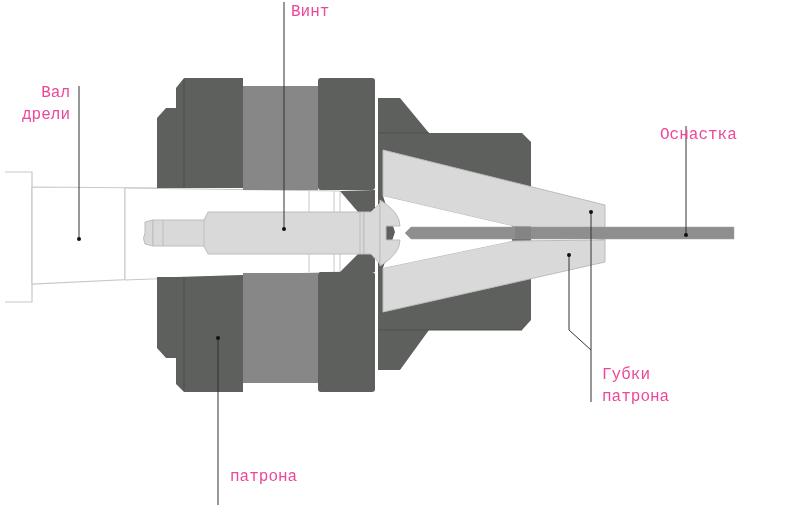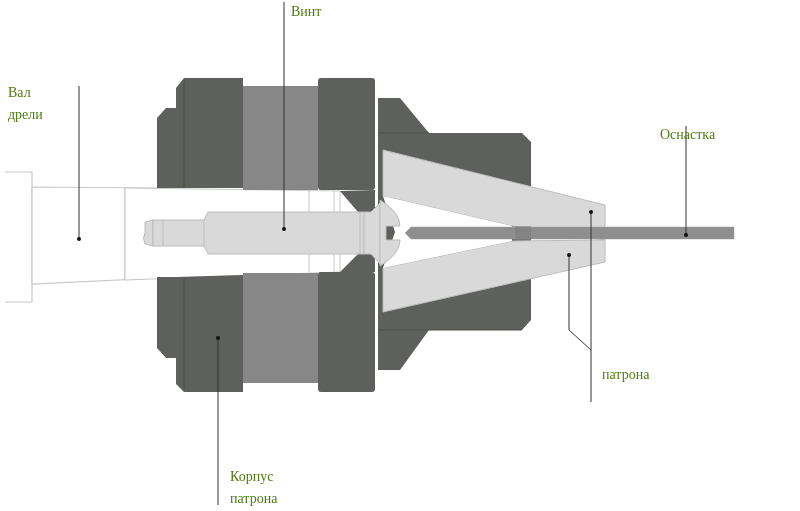--- a/index.html
+++ b/index.html
@@ -1,20 +1,20 @@
 <!DOCTYPE html>
 <html><head>
   <meta charset="utf-8">
   <style>
     html, body { margin: 0; padding: 0; background: #ffffff; }
     body { width: 800px; height: 511px; overflow: hidden; position: relative; font-family: "Liberation Sans", "DejaVu Sans", sans-serif; }
     #diagram { position: absolute; left: 0; top: 0; width: 800px; height: 511px; }
-    .label { position: absolute; font-size: 14px; line-height: 22px; color: #4d7c0f; font-family: Liberation Serif, serif; }
+    .label { position: absolute; font-size: 16px; line-height: 22px; color: #ec4899; font-family: Liberation Mono, monospace; }
     .label span { display: block; white-space: nowrap; }
-    .right-align { text-align: left; padding-left: 8px; }
+    .right-align { text-align: right; }
   </style>
 </head>
 <body>
 
 <svg id="diagram" viewBox="0 0 800 511" xmlns="http://www.w3.org/2000/svg">
 
   <g fill="none" stroke="#c8c8c8" stroke-width="1.2">
     <polyline points="5,172 32,172 32,302 5,302"></polyline>
     <polygon points="32,187 160,188 160,278 32,284" fill="#ffffff"></polygon>
     <line x1="125" y1="188" x2="125" y2="280"></line>
@@ -99,19 +99,19 @@
 
 <div class="label" style="left:291px; top:1px;">
   <span>Винт</span>
 </div>
 
 <div class="label" style="left:660px; top:124px;">
   <span>Оснастка</span>
 </div>
 
 <div class="label" style="left:602px; top:364px;">
+  <span>Губки</span>
   <span>патрона</span>
 </div>
 
 <div class="label" style="left:230px; top:466px;">
-  <span>Корпус</span>
   <span>патрона</span>
 </div>
 
 </body></html>

